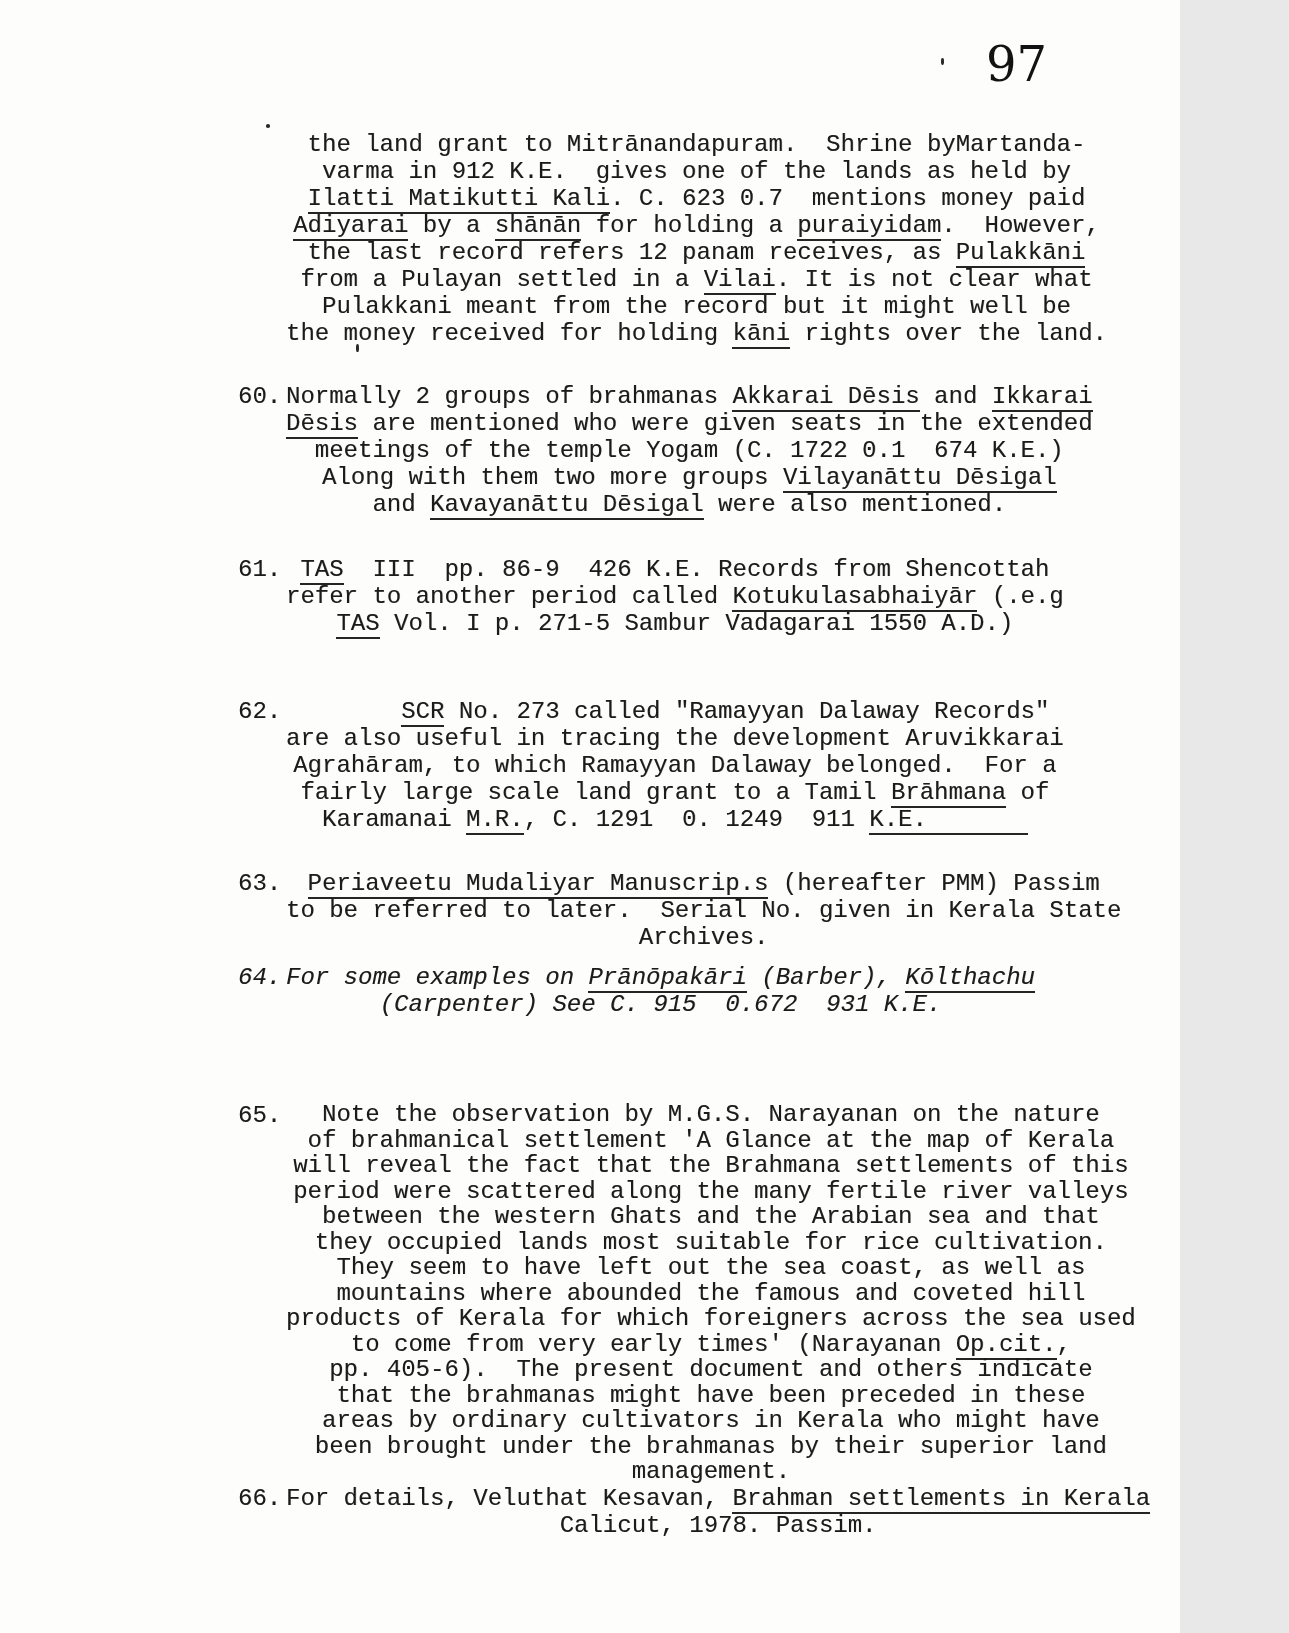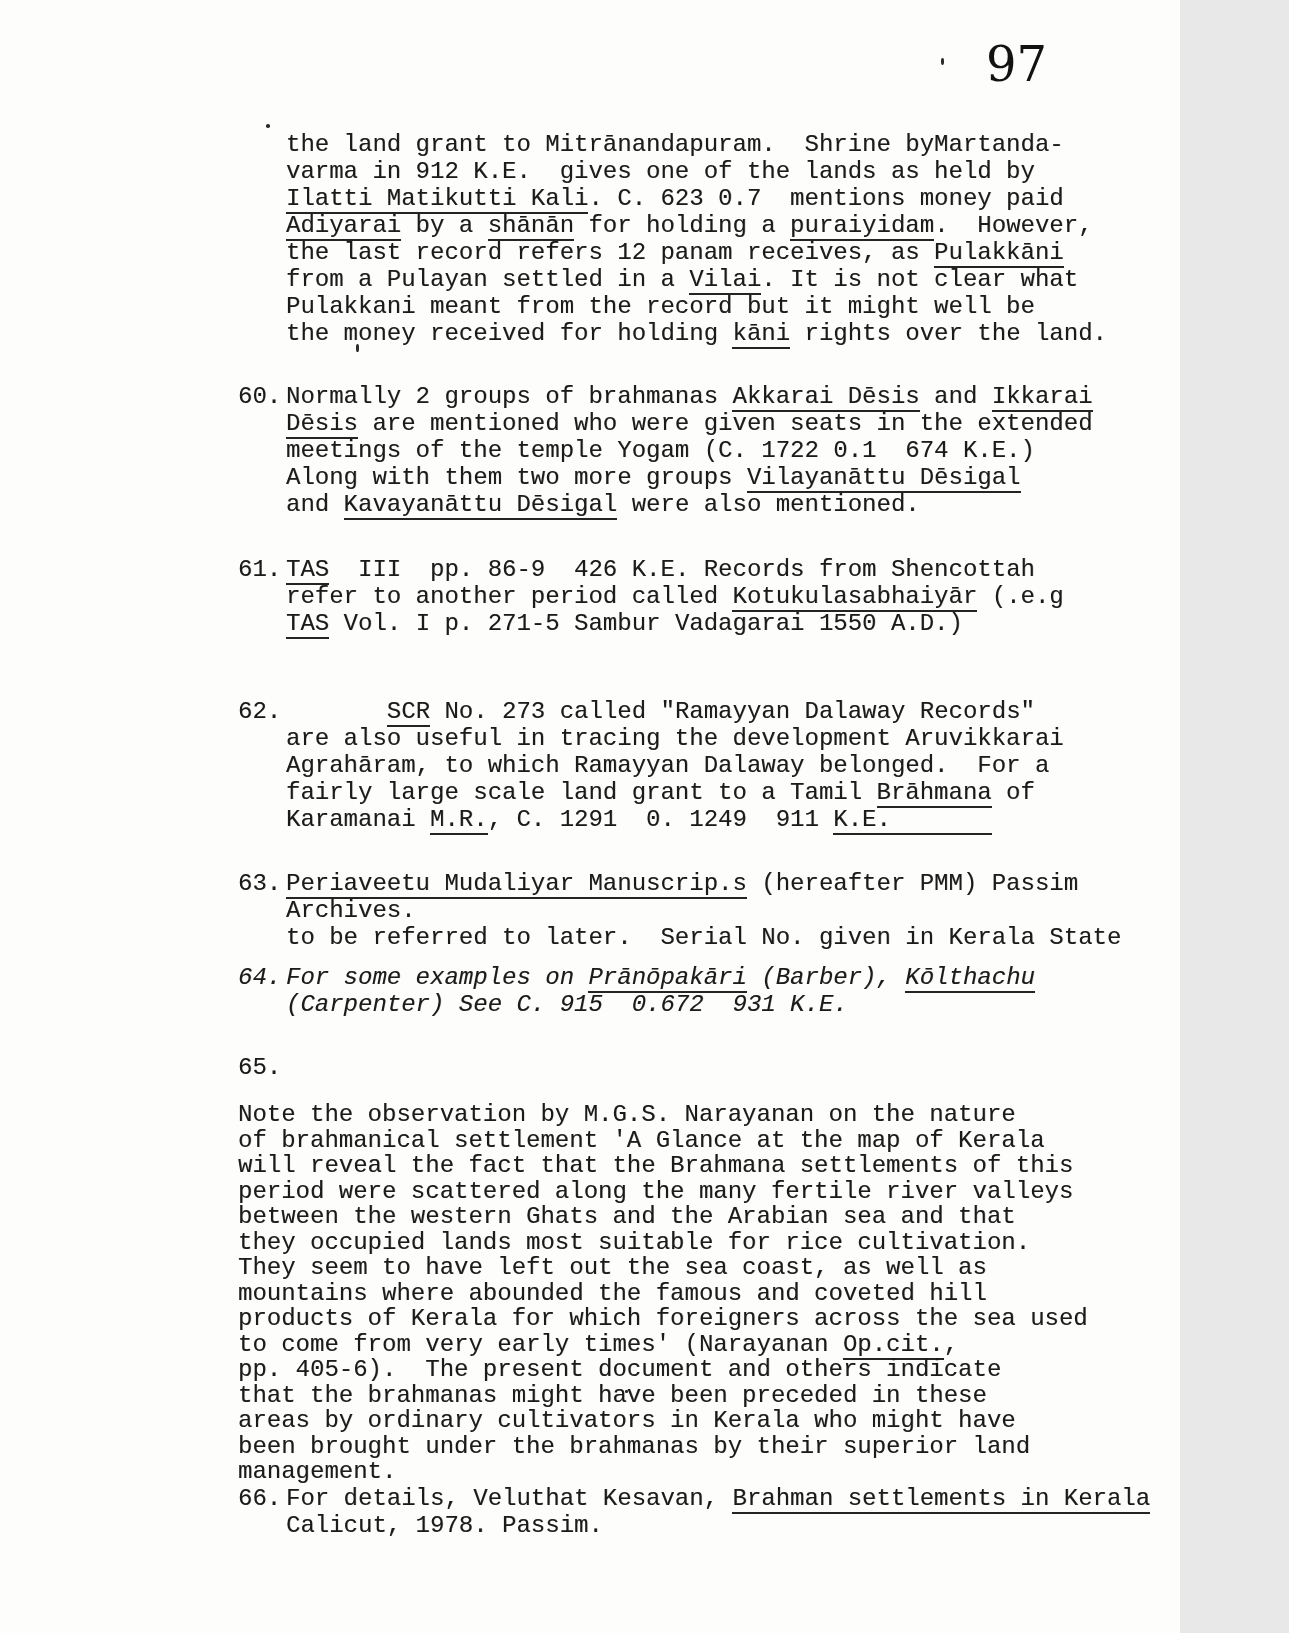--- a/index.html
+++ b/index.html
@@ -28,20 +28,21 @@
     width:48px;
     flex:0 0 48px;
     font-size:24px;
     line-height:27px;
     white-space:pre;
   }
   .ftext{
     font-size:24px;
     line-height:27px;
     white-space:pre;
+    text-align:center;
   }
   .tight .ftext{line-height:25.5px;}
   .tline{white-space:pre;}
   .page .tline, .page .fnum{
     text-shadow:0.4px 0.4px 0 rgba(20,20,20,0.35);
   }
   .ul{
     border-bottom:2.5px solid #242424;
     padding-bottom:0px;
   }
@@ -69,29 +70,29 @@
     <div class="ftext"><div class="tline"><span class="ul">TAS</span><span>  III  pp. 86-9  426 K.E. Records from Shencottah</span></div><div class="tline"><span>refer to another period called </span><span class="ul">Kotukulasabhaiyār</span><span> (.e.g</span></div><div class="tline"><span class="ul">TAS</span><span> Vol. I p. 271-5 Sambur Vadagarai 1550 A.D.)</span></div></div>
   </div>
 
   <div class="block" style="left:238px;top:698px;">
     <div class="fnum">62.</div>
     <div class="ftext"><div class="tline"><span>       </span><span class="ul">SCR</span><span> No. 273 called "Ramayyan Dalaway Records"</span></div><div class="tline"><span>are also useful in tracing the development Aruvikkarai</span></div><div class="tline"><span>Agrahāram, to which Ramayyan Dalaway belonged.  For a</span></div><div class="tline"><span>fairly large scale land grant to a Tamil </span><span class="ul">Brāhmana</span><span> of</span></div><div class="tline"><span>Karamanai </span><span class="ul">M.R.</span><span>, C. 1291  0. 1249  911 </span><span class="ul">K.E.       </span></div></div>
   </div>
 
   <div class="block" style="left:238px;top:870px;">
     <div class="fnum">63.</div>
-    <div class="ftext"><div class="tline"><span class="ul">Periaveetu Mudaliyar Manuscrip.s</span><span> (hereafter PMM) Passim</span></div><div class="tline"><span>Archives.</span></div><div class="tline"><span>to be referred to later.  Serial No. given in Kerala State</span></div></div>
+    <div class="ftext"><div class="tline"><span class="ul">Periaveetu Mudaliyar Manuscrip.s</span><span> (hereafter PMM) Passim</span></div><div class="tline"><span>to be referred to later.  Serial No. given in Kerala State</span></div><div class="tline"><span>Archives.</span></div></div>
   </div>
 
   <div class="block" style="left:238px;top:964px;font-style:italic;">
     <div class="fnum">64.</div>
     <div class="ftext"><div class="tline"><span>For some examples on </span><span class="ul">Prānōpakāri</span><span> (Barber), </span><span class="ul">Kōlthachu</span></div><div class="tline"><span>(Carpenter) See C. 915  0.672  931 K.E.</span></div></div>
   </div>
 
-  <div class="block tight" style="left:238px;top:1054px;flex-direction:column;">
+  <div class="block tight" style="left:238px;top:1102px;">
     <div class="fnum">65.</div>
     <div class="ftext"><div class="tline"><span>Note the observation by M.G.S. Narayanan on the nature</span></div><div class="tline"><span>of brahmanical settlement 'A Glance at the map of Kerala</span></div><div class="tline"><span>will reveal the fact that the Brahmana settlements of this</span></div><div class="tline"><span>period were scattered along the many fertile river valleys</span></div><div class="tline"><span>between the western Ghats and the Arabian sea and that</span></div><div class="tline"><span>they occupied lands most suitable for rice cultivation.</span></div><div class="tline"><span>They seem to have left out the sea coast, as well as</span></div><div class="tline"><span>mountains where abounded the famous and coveted hill</span></div><div class="tline"><span>products of Kerala for which foreigners across the sea used</span></div><div class="tline"><span>to come from very early times' (Narayanan </span><span class="ul">Op.cit.</span><span>,</span></div><div class="tline"><span>pp. 405-6).  The present document and others indicate</span></div><div class="tline"><span>that the brahmanas might have been preceded in these</span></div><div class="tline"><span>areas by ordinary cultivators in Kerala who might have</span></div><div class="tline"><span>been brought under the brahmanas by their superior land</span></div><div class="tline"><span>management.</span></div></div>
   </div>
 
   <div class="block" style="left:238px;top:1485px;">
     <div class="fnum">66.</div>
     <div class="ftext"><div class="tline"><span>For details, Veluthat Kesavan, </span><span class="ul">Brahman settlements in Kerala</span></div><div class="tline"><span>Calicut, 1978. Passim.</span></div></div>
   </div>
 
   <div class="edge" style="left:1284px;top:26px;width:5px;height:26px;"></div>

